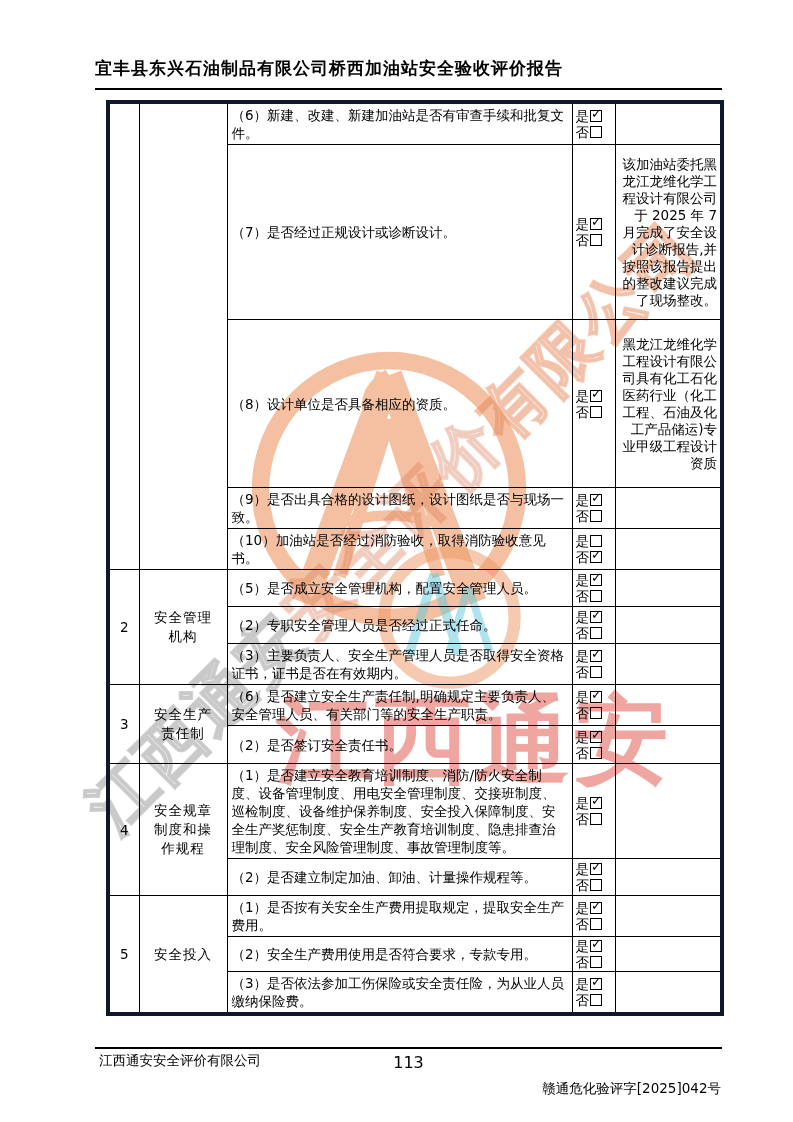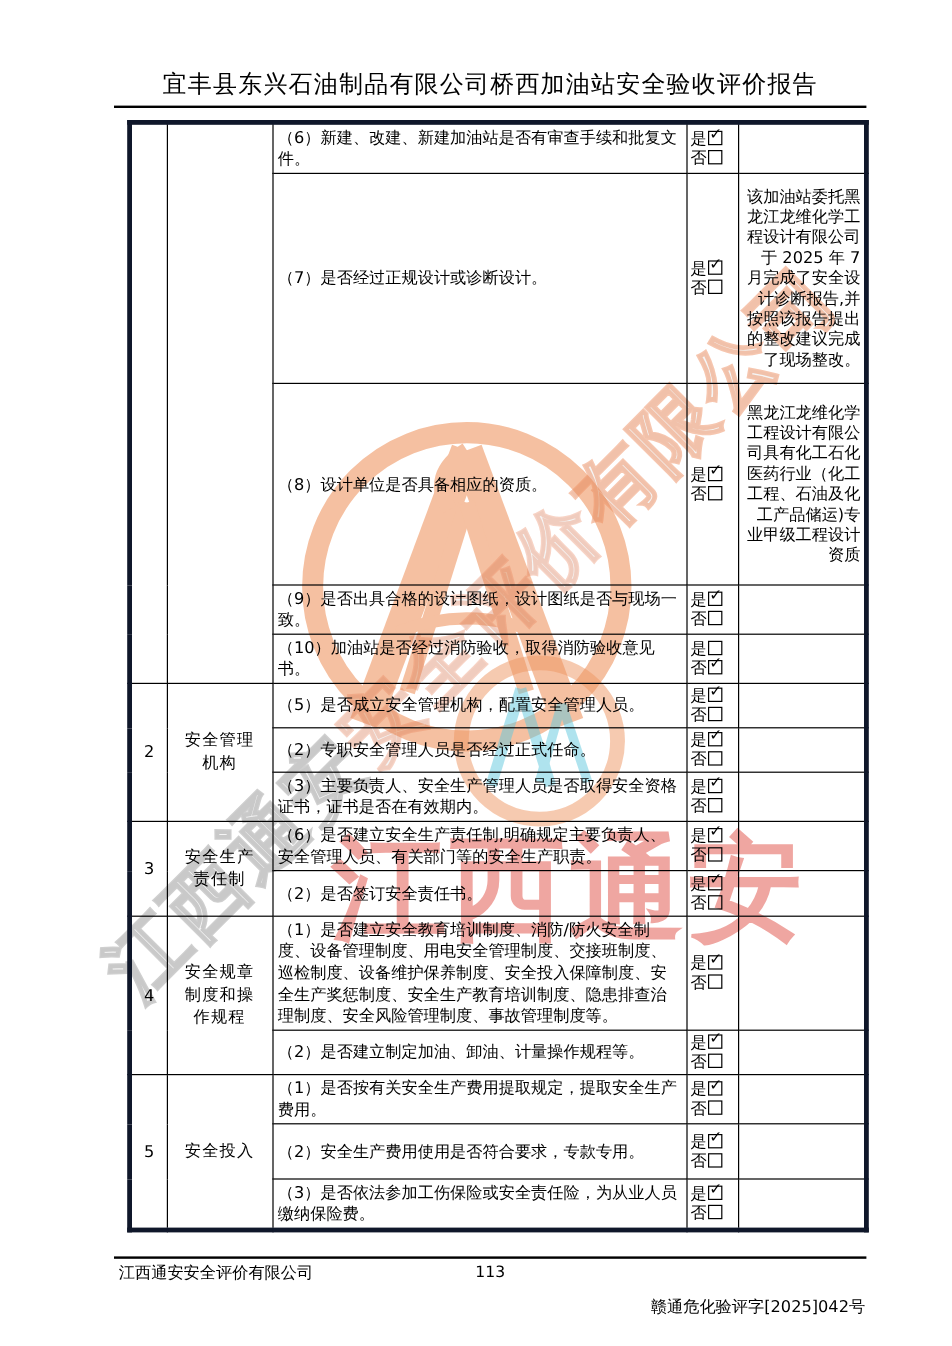--- a/index.html
+++ b/index.html
@@ -12,26 +12,26 @@
   .wm-diag{position:absolute;left:100px;top:780px;transform:rotate(-45deg);transform-origin:0 50%;
            font-size:66px;font-weight:bold;white-space:nowrap;letter-spacing:3px;line-height:80px;}
   .wm-diag span{color:rgba(0,0,0,0.04);}
   .wd1{-webkit-text-stroke:2px rgba(135,135,135,0.40);}
   .wd2{-webkit-text-stroke:2px rgba(232,130,90,0.35);}
   .wd3{-webkit-text-stroke:2px rgba(238,142,95,0.50);}
   .wm-red{position:absolute;left:276px;top:688px;font-size:96px;font-weight:bold;
           letter-spacing:3px;color:rgba(220,58,46,0.45);white-space:nowrap;line-height:104px;}
   
   .content{position:absolute;inset:0;z-index:1;}
-  .title{position:absolute;left:95px;top:57px;width:627px;text-align:center;
-         font-size:20px;font-weight:normal;letter-spacing:1px;}
+  .title{position:absolute;left:95px;top:57px;width:627px;text-align:left;
+         font-size:17px;font-weight:bold;letter-spacing:1px;}
   .header-rule{position:absolute;left:95px;top:88px;width:627px;height:0;border-top:2.5px solid #000;}
   .footer-rule{position:absolute;left:95px;top:1047px;width:627px;height:0;border-top:2px solid #000;}
   .f-left{position:absolute;left:99px;top:1052px;font-size:13.5px;}
-  .f-center{position:absolute;left:95px;top:1053px;width:627px;text-align:center;font-size:13px;}
+  .f-center{position:absolute;left:95px;top:1053px;width:627px;text-align:center;font-size:16px;}
   .f-right{position:absolute;top:1080px;right:72px;font-size:13.5px;}
   
   table.checklist{position:absolute;left:106px;top:100px;width:614px;border-collapse:collapse;
                   table-layout:fixed;border:4px solid #0f172a;background:transparent;}
   table.checklist td{border:1px solid #000;font-size:13.5px;vertical-align:middle;
                      word-break:break-all;background:transparent;}
   td.col-no{text-align:center;}
   td.col-cat{text-align:center;line-height:19px;padding:0 11px;letter-spacing:1px;margin-left:20px;}
   td.col-item{padding:2px 4px;line-height:18px;text-align:left;}
   td.col-ans{padding:1px 0 1px 3px;}
@@ -41,21 +41,21 @@
       vertical-align:-1px;position:relative;margin-left:1px;}
   .cb.checked::after{content:"✓";position:absolute;left:0px;top:-5px;
       font-size:13px;font-weight:bold;color:#000;}
   
   tr[data-row="r6"]{height:37px;}   tr[data-row="r7"]{height:175px;}
   tr[data-row="r8"]{height:168px;}  tr[data-row="r9"]{height:40px;}
   tr[data-row="r10"]{height:33px;}  tr[data-row="s2i1"]{height:37px;}
   tr[data-row="s2i2"]{height:37px;} tr[data-row="s2i3"]{height:38px;}
   tr[data-row="s3i1"]{height:37px;} tr[data-row="s3i2"]{height:38px;}
   tr[data-row="s4i1"]{height:93px;} tr[data-row="s4i2"]{height:37px;}
-  tr[data-row="s5i1"]{height:35px;} tr[data-row="s5i2"]{height:46px;}
+  tr[data-row="s5i1"]{height:35px;} tr[data-row="s5i2"]{height:35px;}
   tr[data-row="s5i3"]{height:37px;}
 </style>
 </head>
 <body>
 
 <div class="page">
 
   <div class="watermark">
     <svg class="wm-logo-main" viewBox="0 0 100 100" fill="none">
       <circle cx="50" cy="50" r="44" stroke="#ef9763" stroke-width="6"></circle>

